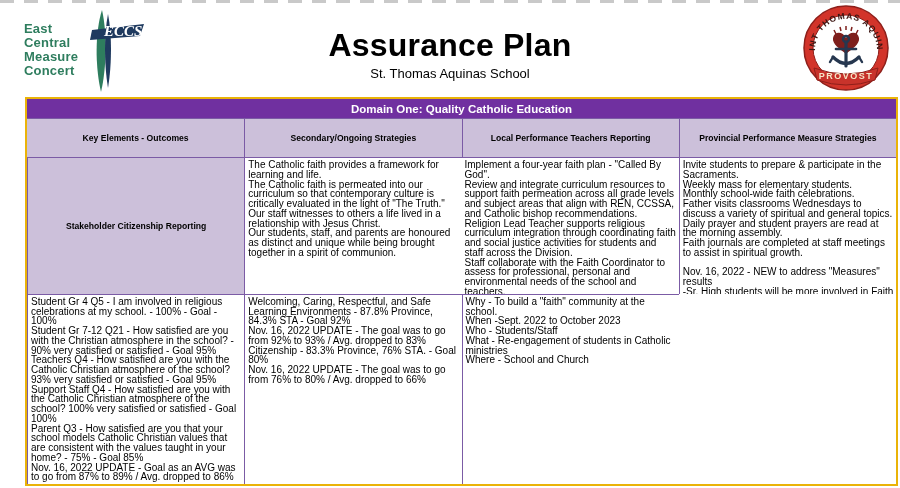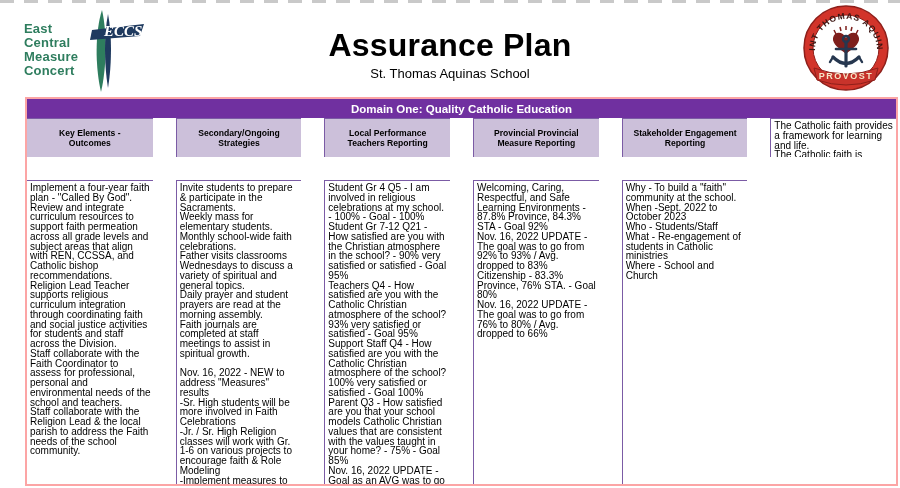--- a/index.html
+++ b/index.html
@@ -20,29 +20,29 @@
 
   .title-block { position:absolute; left:0; top:27px; width:100%; text-align:center; }
   .title-block h1 { font-size:32px; font-weight:bold; letter-spacing:.2px; }
   .subtitle { font-size:13px; margin-top:2px; }
 
   .crest { position:absolute; right:8px; top:4px; width:92px; height:92px; }
 
   
   .assurance-table {
     position:absolute; left:25px; top:97px; width:873px; height:389px;
-    border:2px solid #fca5a5;
+    border:2px solid #eab308;
   }
   .banner {
     height:19px; background:#7030a0; color:#ffffff; font-weight:bold;
     font-size:11.5px; display:flex; align-items:center; justify-content:center;
   }
   .grid {
-    display:grid; grid-template-columns:repeat(6,1fr);
-    grid-template-rows:39px 1fr; height:calc(100% - 19px);gap:23px;
+    display:grid; grid-template-columns:repeat(4,1fr);
+    grid-template-rows:39px 1fr; height:calc(100% - 19px);
   }
   .cell { border-left:1.5px solid #7b5ba5; border-top:1.5px solid #7b5ba5; }
   .cell:nth-child(6n+1) { border-left:none; }
   .hcell {
     background:#ccc0da; font-weight:bold; font-size:8.6px; line-height:10.5px;
     display:flex; align-items:center; justify-content:center; text-align:center;
     padding:2px 10px;
   }
   .bcell {
     background:#ffffff; font-size:10px; line-height:9.75px;
@@ -98,22 +98,22 @@
     <path d="M14 64 Q 46 76 78 64 L 75 76 Q 46 86 17 76 Z" fill="#c8332b" stroke="#8e1f1a" stroke-width="1"></path>
     <text x="46" y="75" text-anchor="middle" font-size="9" font-weight="bold" fill="#f5e6c8" letter-spacing="1.5">PROVOST</text>
   </svg>
 
   <div class="assurance-table">
     <div class="banner">Domain One: Quality Catholic Education</div>
     <div class="grid">
       <div class="cell hcell">Key Elements - Outcomes</div>
       <div class="cell hcell">Secondary/Ongoing Strategies</div>
       <div class="cell hcell">Local Performance Teachers Reporting</div>
-      <div class="cell hcell">Provincial Provincial Measure Reporting</div>
-      <div class="cell hcell">Stakeholder Engagement Reporting</div>
+      <div class="cell hcell">Provincial Performance Measure Strategies</div>
+      <div class="cell hcell">Stakeholder Citizenship Reporting</div>
 
       <div class="cell bcell">The Catholic faith provides a framework for learning and life.
 The Catholic faith is permeated into our curriculum so that contemporary culture is critically evaluated in the light of "The Truth."
 Our staff witnesses to others a life lived in a relationship with Jesus Christ.
 Our students, staff, and parents are honoured as distinct and unique while being brought together in a spirit of communion.</div>
       <div class="cell bcell">Implement a four-year faith plan - "Called By God".
 Review and integrate curriculum resources to support faith permeation across all grade levels and subject areas that align with REN, CCSSA, and Catholic bishop recommendations.
 Religion Lead Teacher supports religious curriculum integration through coordinating faith and social justice activities for students and staff across the Division.
 Staff collaborate with the Faith Coordinator to assess for professional, personal and environmental needs of the school and teachers.
 Staff collaborate with the Religion Lead &amp; the local parish to address the Faith needs of the school community.</div>

